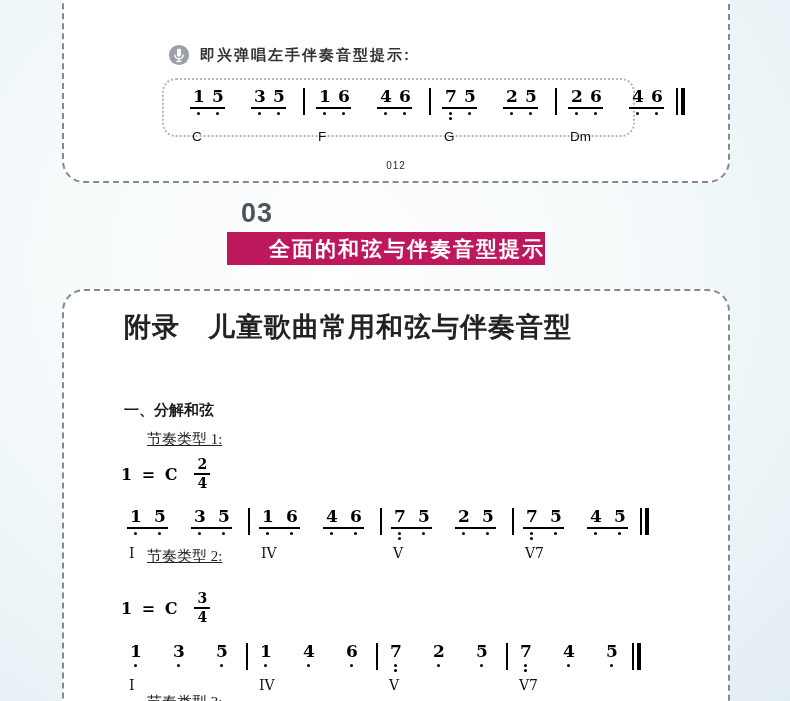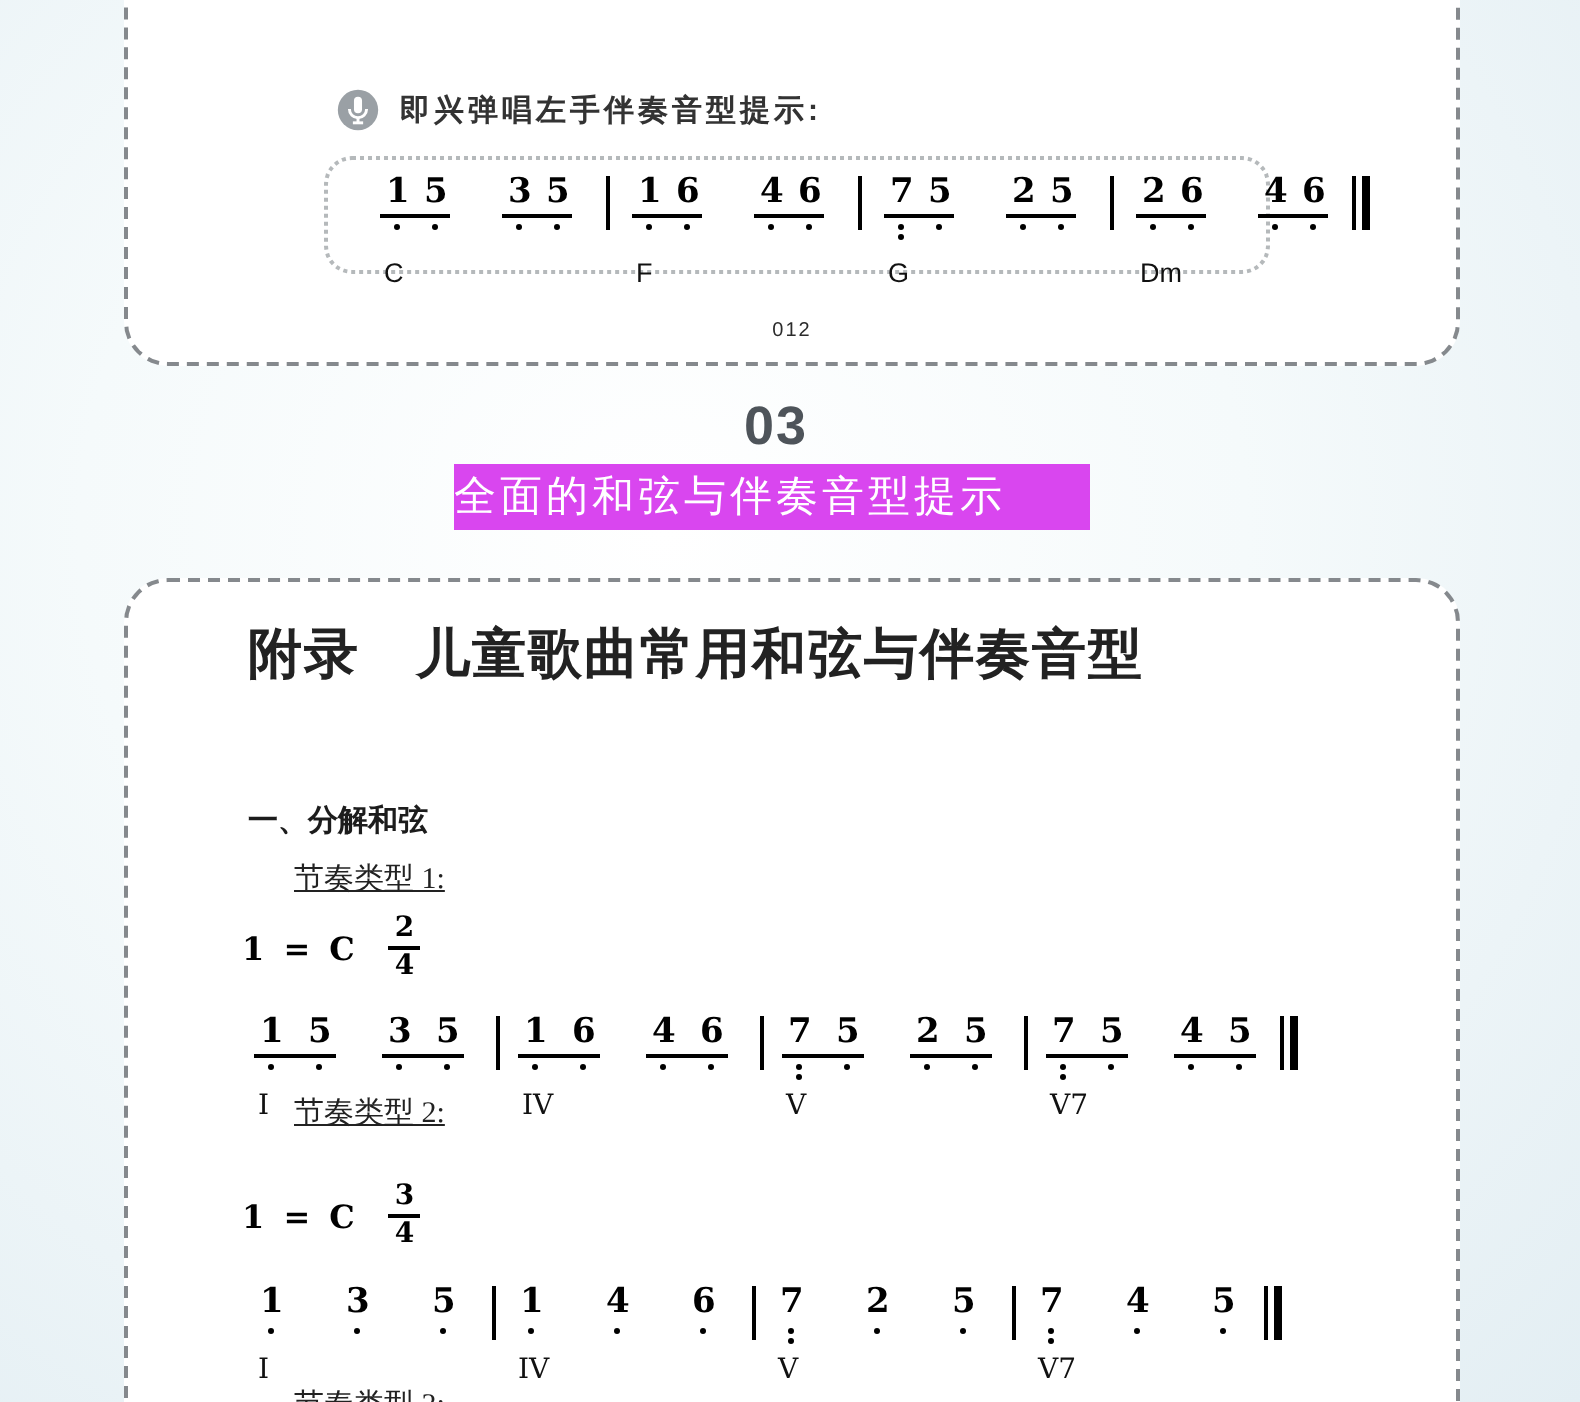--- a/index.html
+++ b/index.html
@@ -30,25 +30,25 @@
   .score-frame {
     position:absolute; left:98px; top:106px; width:473px; height:59px;
     border:2px dotted #b5b9bb; border-radius:14px;
   }
   .score-top-wrap { position:absolute; left:126px; top:116px; }
 
   .page-number { position:absolute; left:0; top:188px; width:100%; text-align:center;
     font-size:10px; color:#2b2b2b; letter-spacing:1px; }
 
   
-  .section-num { position:absolute; top:198px; left:229px; width:318px; text-align:center;
+  .section-num { position:absolute; top:198px; left:241px; width:318px; 
     font-size:27px; font-weight:bold; color:#4e545a; letter-spacing:1px; }
   .section-banner { position:absolute; top:232px; left:227px; width:318px; height:33px;
-    background:#d946ef; color:#ffffff; font-size:21px; letter-spacing:2px;
-    text-align:left; line-height:33px; }
+    background:#be185d; color:#ffffff; font-size:21px; letter-spacing:2px;
+    text-align:right; line-height:33px;font-weight:bold; }
 
   
   .appendix-title { position:absolute; left:60px; top:18px; font-size:27px; font-weight:bold;
     color:#222; letter-spacing:1px; }
   .section-heading { position:absolute; left:60px; top:110px; font-size:15px; font-weight:bold; color:#1c1c1c; }
   .pattern-heading { position:absolute; left:83px; font-family:"Liberation Serif", serif;
     font-size:15px; color:#222;text-decoration:underline; }
   .ph1 { top:139px; } .ph2 { top:256px; } .ph3 { top:402px; }
   .keysig { position:absolute; left:57px; display:flex; align-items:center; gap:15px; }
   .ks1 { top:166px; } .ks2 { top:300px; }

